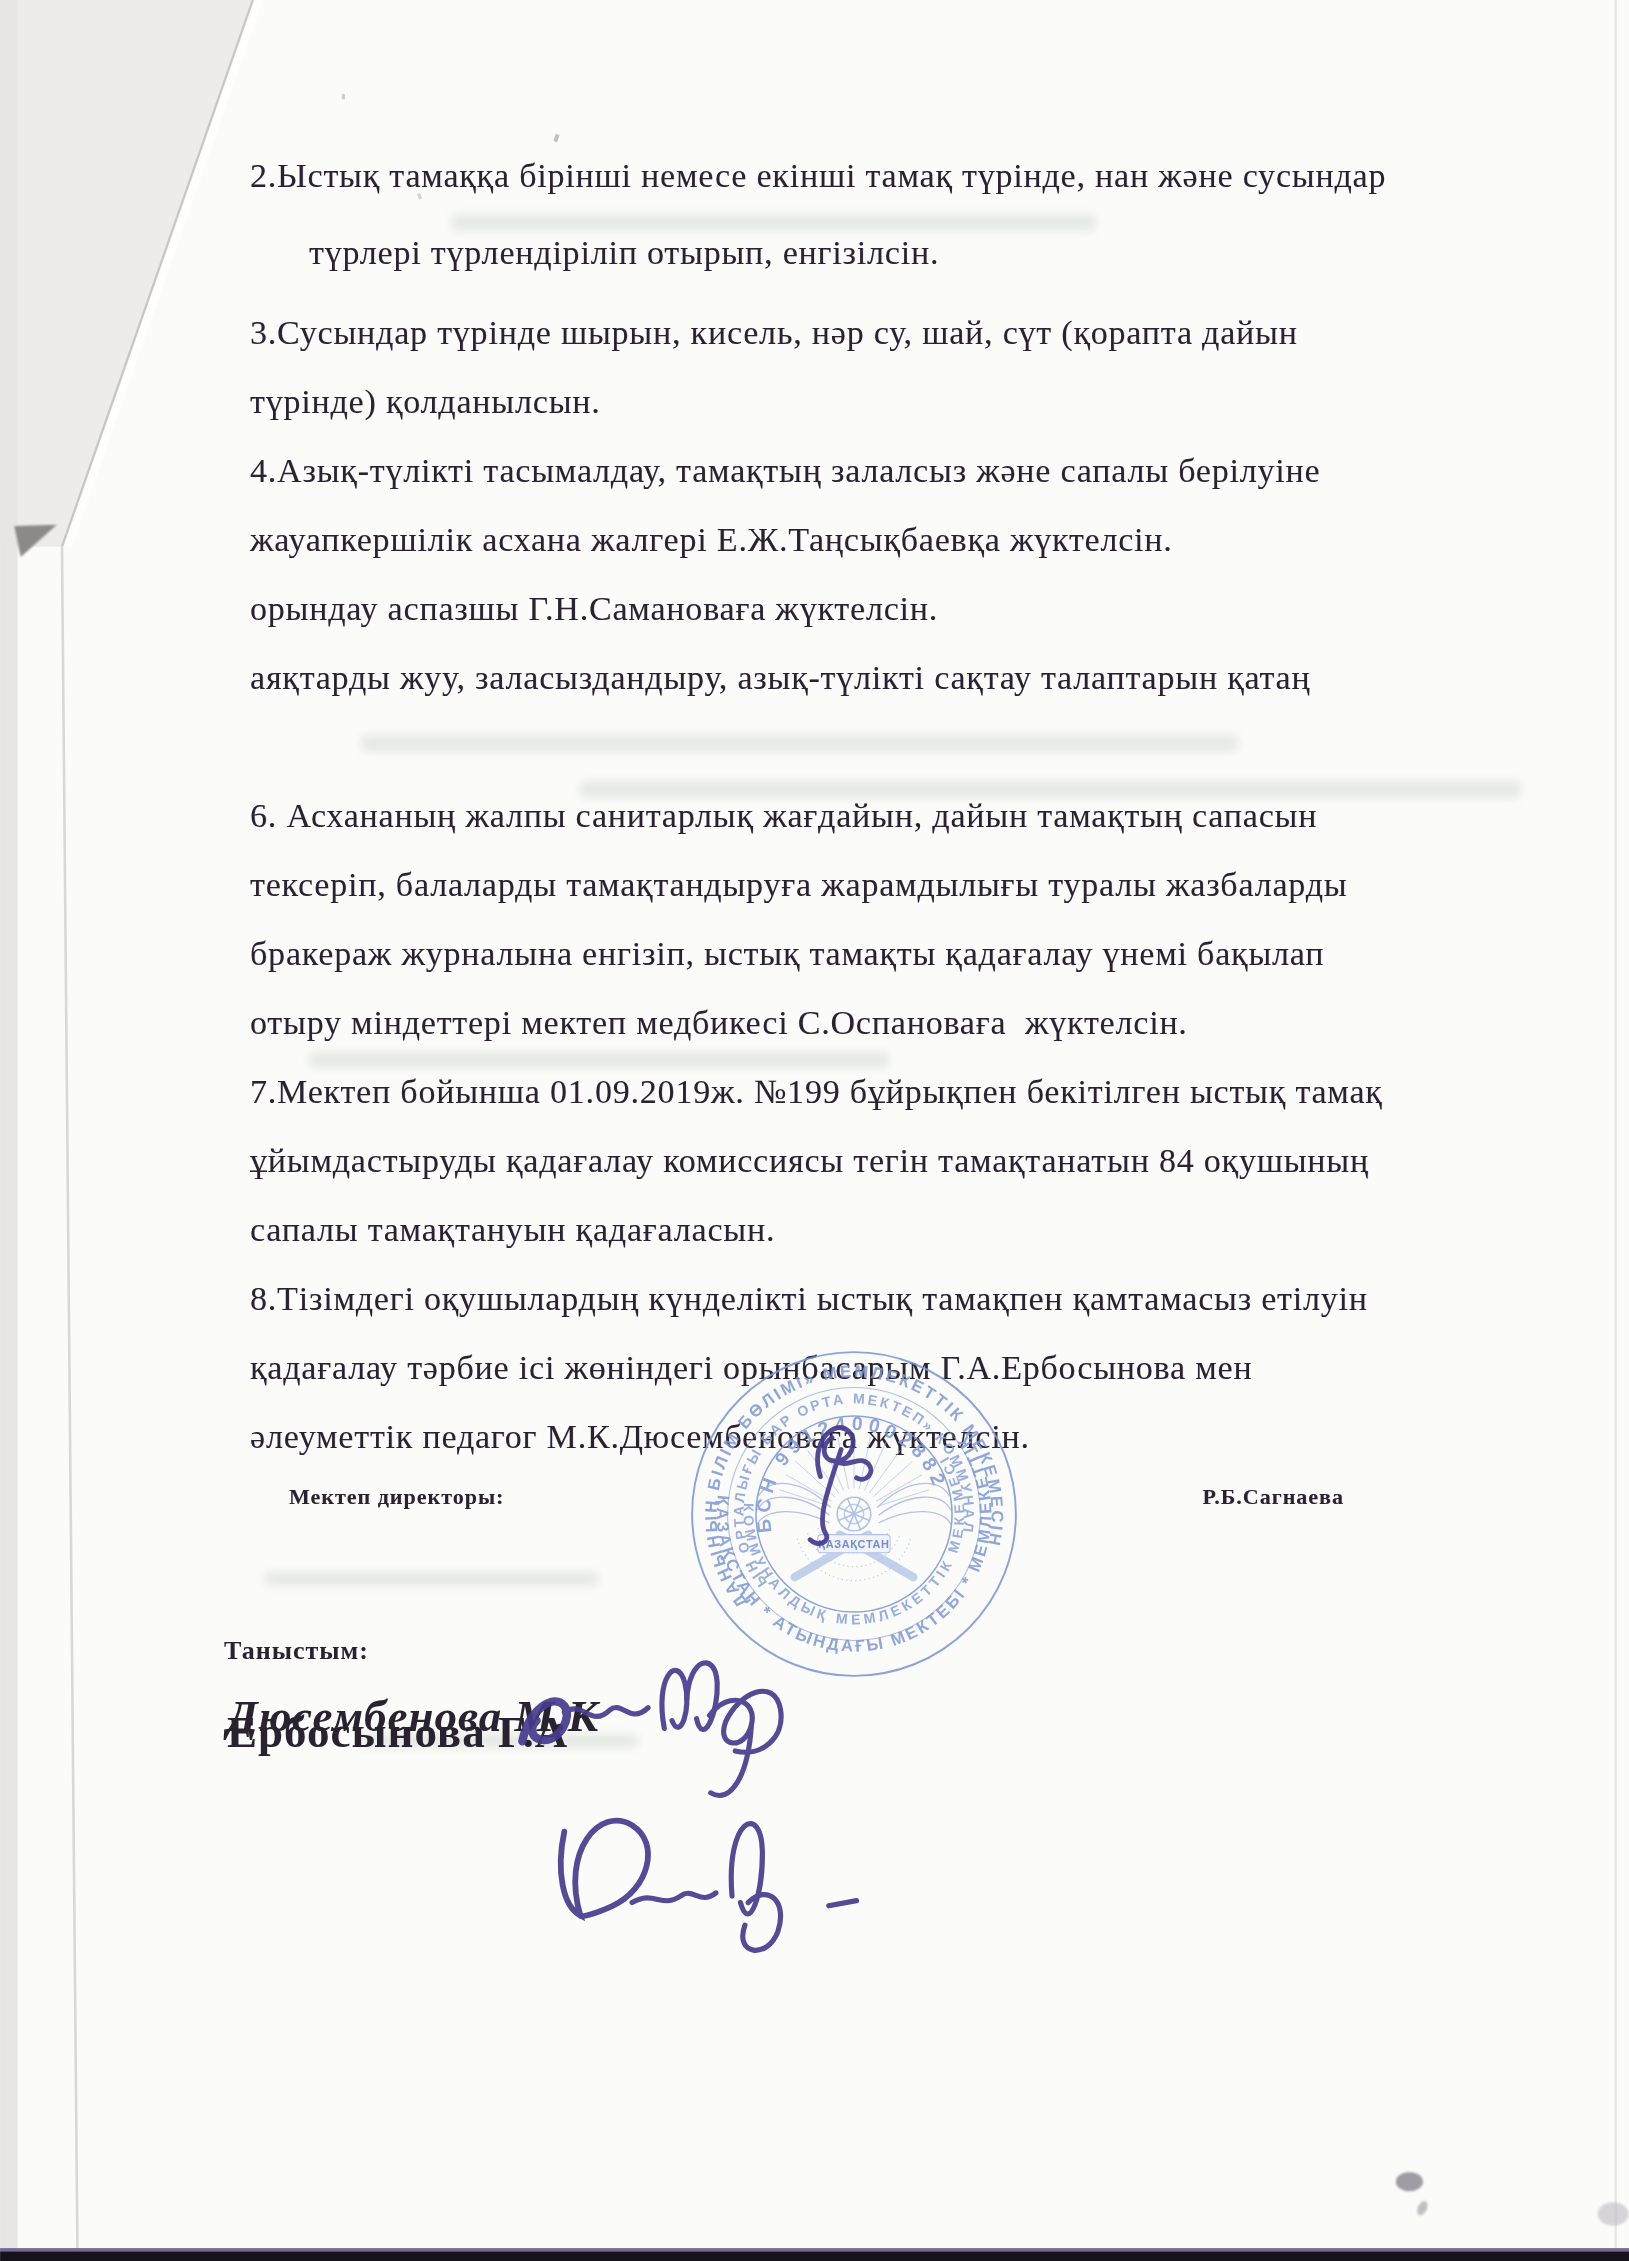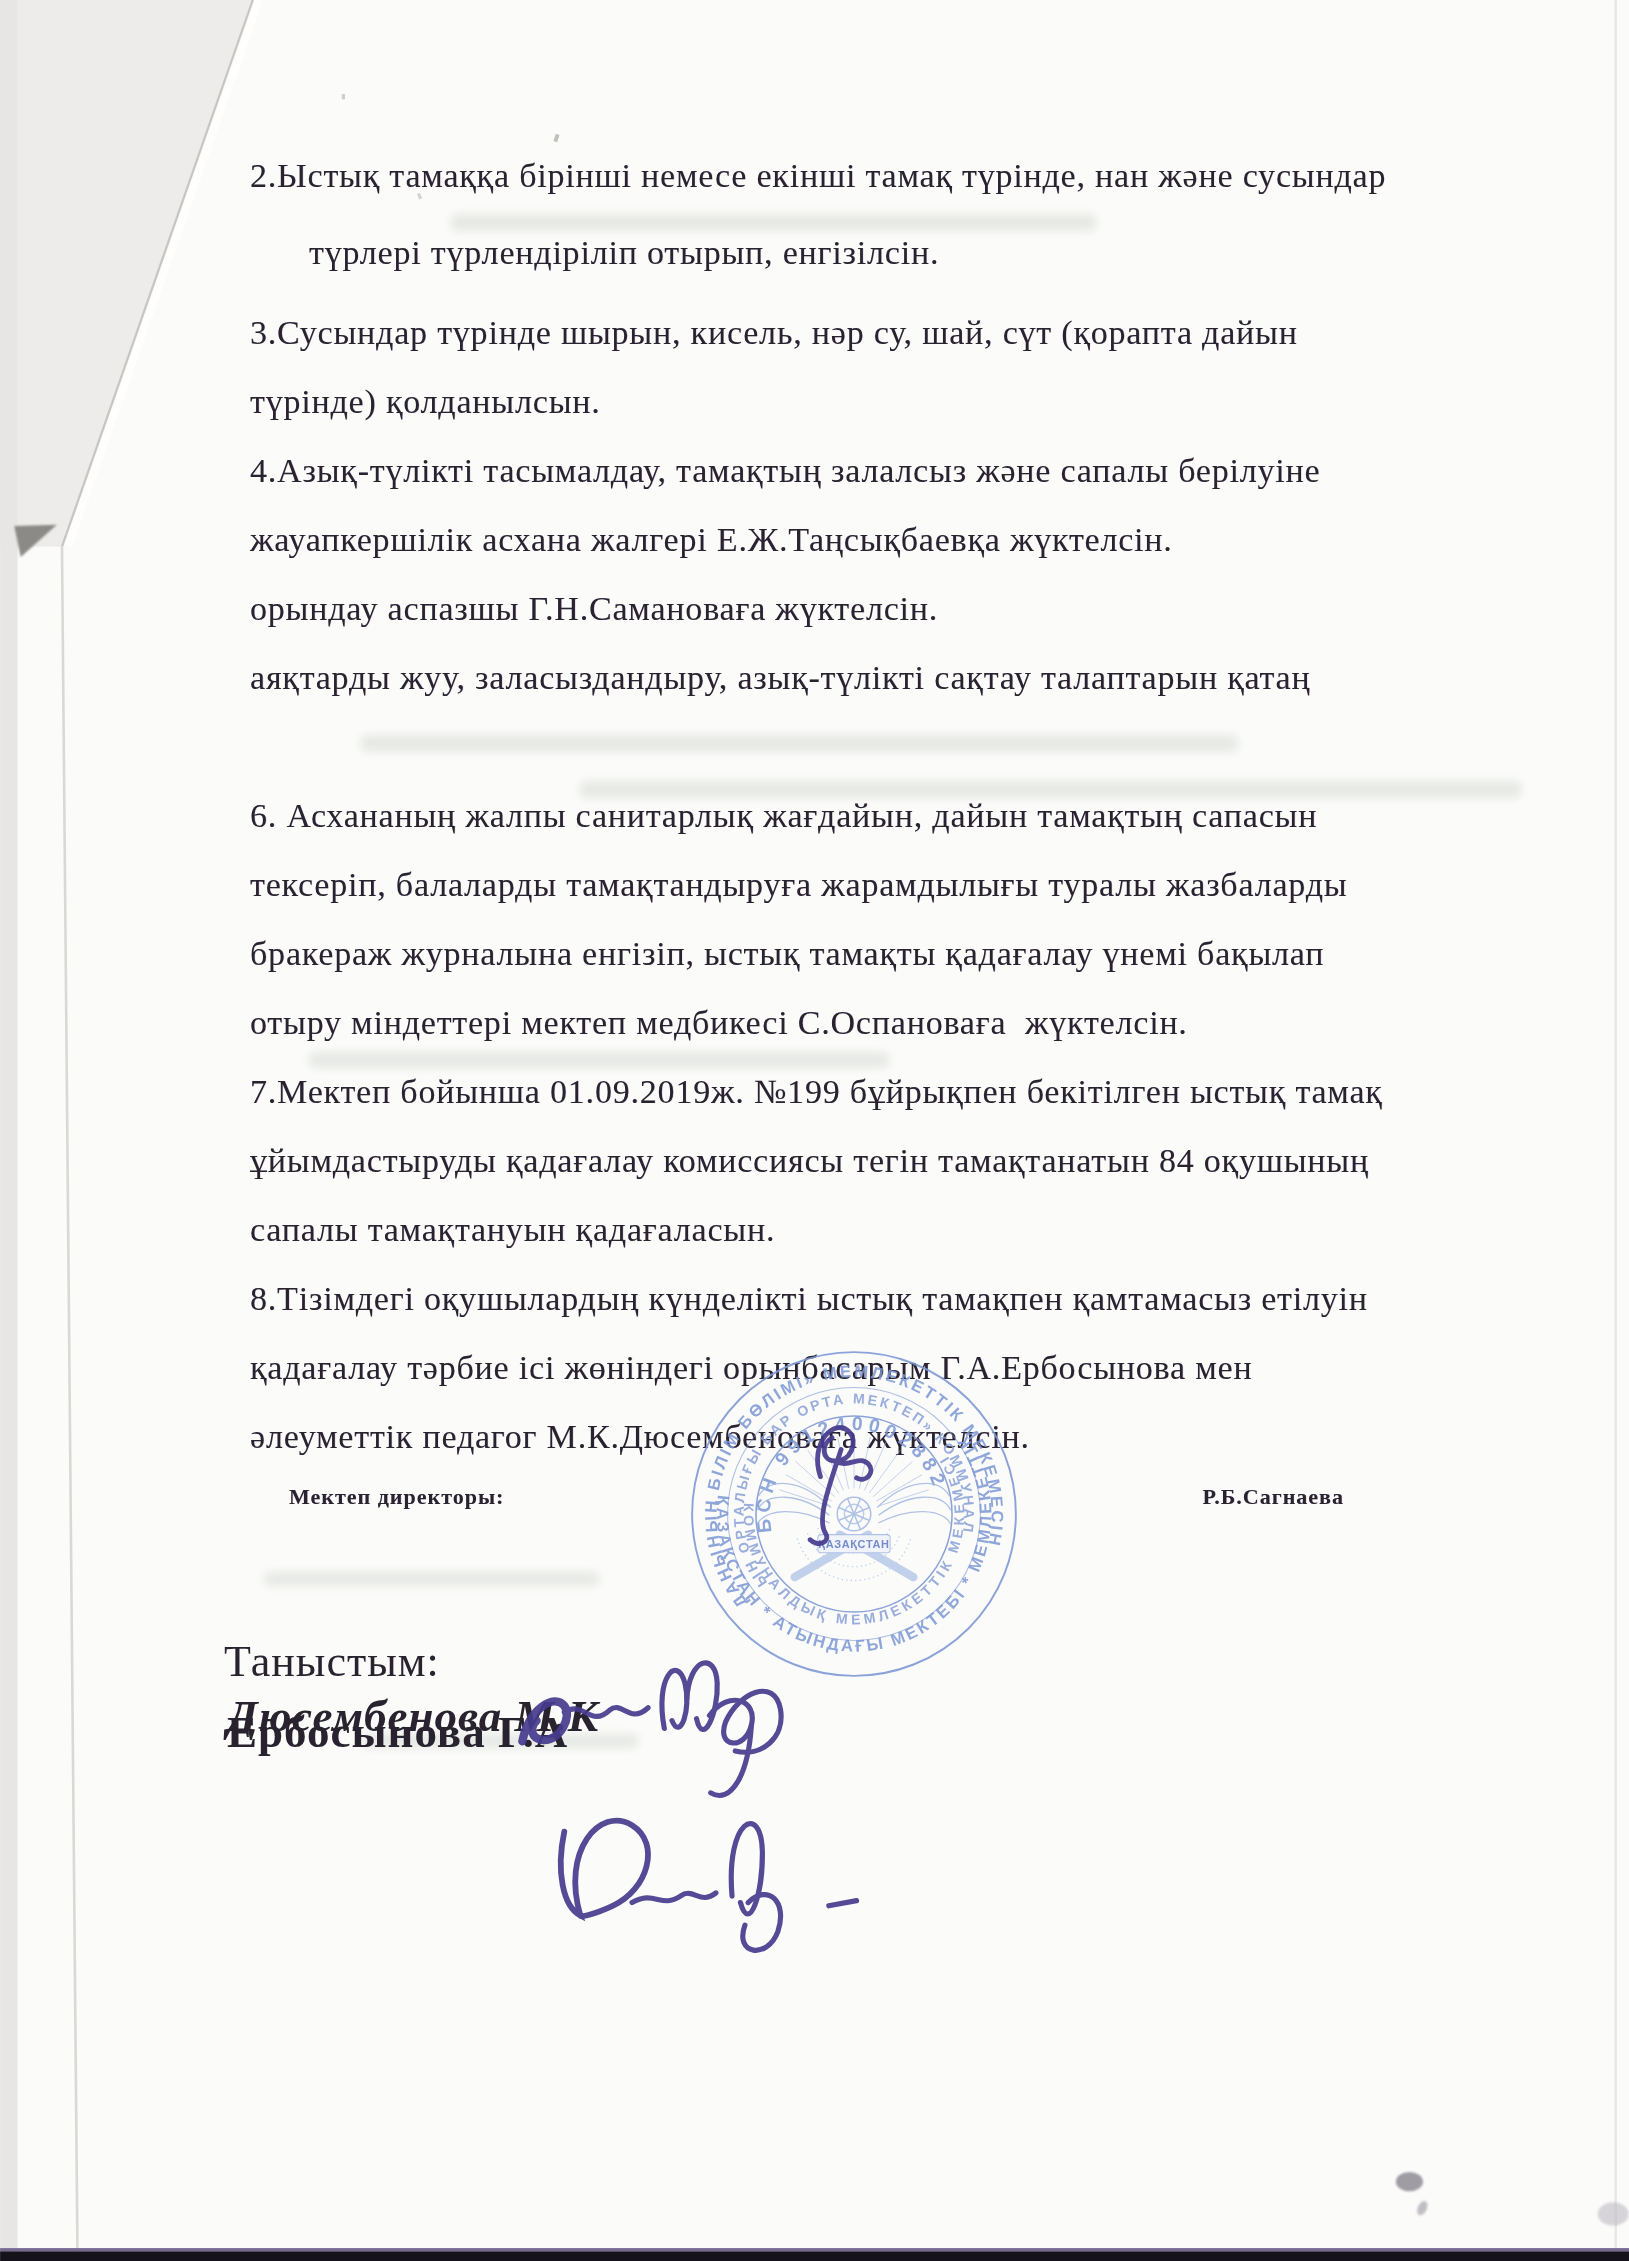--- a/index.html
+++ b/index.html
@@ -13,21 +13,21 @@
     display:flex;align-items:center;height:69px;font-size:34px;letter-spacing:0.8px;
     white-space:pre;text-shadow:0.4px 0 0 rgba(110,70,150,.28);
   }
   .para.p2 .line{height:77px;}
   .line.indent{padding-left:59px;}
   .director-row{
     position:absolute;top:1484px;left:289px;width:1055px;display:flex;
     justify-content:space-between;align-items:baseline;font-weight:bold;
     font-size:22px;letter-spacing:1px;text-shadow:0.4px 0 0 rgba(110,70,150,.28);
   }
-  .ack-title{position:absolute;top:1636px;left:224px;font-weight:normal;font-size:44px;letter-spacing:1px;}
+  .ack-title{position:absolute;top:1636px;left:224px;font-weight:bold;font-size:26px;letter-spacing:1px;}
   .ack-name{position:absolute;left:227px;font-weight:bold;font-size:45px;letter-spacing:1px;}
   .ack-name.n1{top:1706px;}
   .ack-name.n2{top:1690px;font-style:italic;}
   .stamp-svg{position:absolute;left:676px;top:1336px;width:356px;height:356px;}
   .stamp-svg text{font-family:"Liberation Sans","DejaVu Sans",sans-serif;font-weight:bold;}
   .sign-svg{position:absolute;left:503px;top:1638px;width:400px;height:413px;}
   .ghost{position:absolute;background:#7a8f7c;opacity:.16;filter:blur(4.5px);border-radius:6.4px;}
 </style>
 </head>
 <body>

